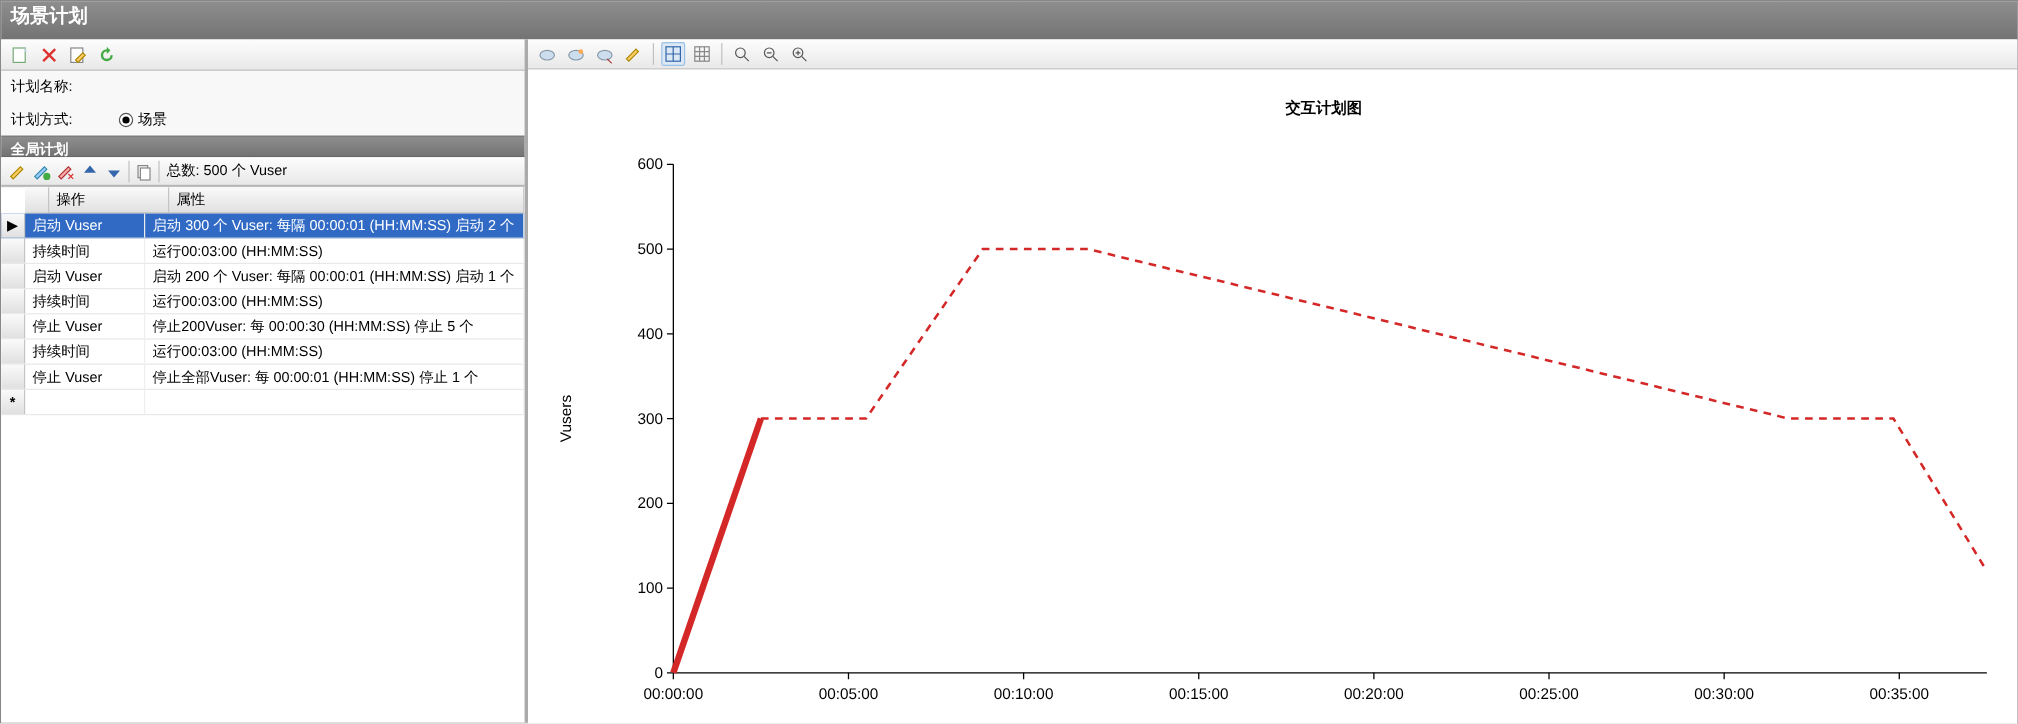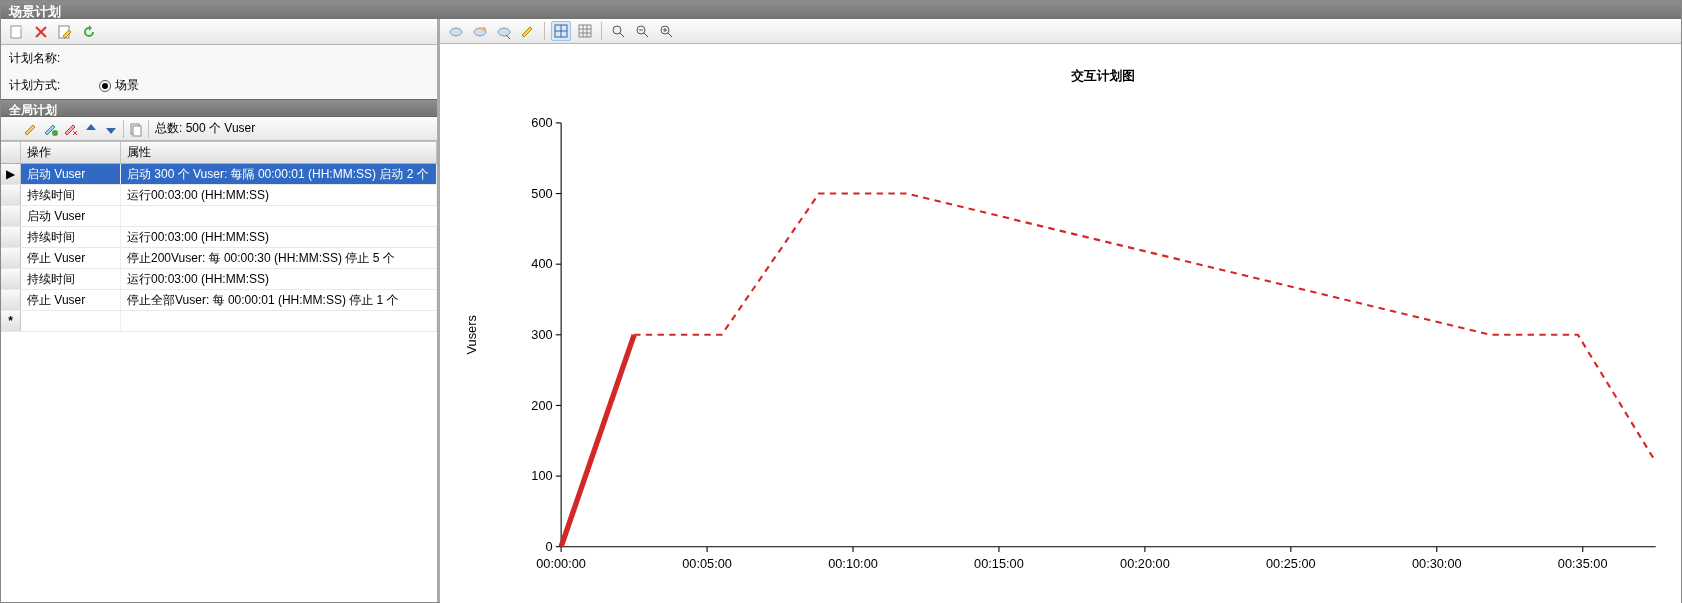--- a/index.html
+++ b/index.html
@@ -1,41 +1,41 @@
 <!DOCTYPE html>
 <html><head>
 <meta charset="utf-8">
 <style>
 * { box-sizing: border-box; margin: 0; padding: 0; }
 body { font-family: "Microsoft YaHei", Tahoma, Arial, sans-serif; font-size: 12px; background: #fff; color: #000; }
 .window { width: 1682px; height: 603px; display: flex; flex-direction: column; border: 1px solid #888; }
-.titlebar { background: linear-gradient(#8e8e8e,#737373); color: #fff; font-weight: bold; padding: 2px 8px; height: 18px; font-size: 13px; }
+.titlebar { background: linear-gradient(#8e8e8e,#737373); color: #fff; font-weight: bold; padding: 2px 8px; height: 32px; font-size: 16px; }
 .main-split { flex: 1; display: flex; min-height: 0; }
 .left-pane { width: 439px; display: flex; flex-direction: column; border-right: 3px solid #aaa; background: #f0f0f0; }
 .right-pane { flex: 1; display: flex; flex-direction: column; background: #fff; }
 
 .toolbar { display: flex; align-items: center; gap: 4px; padding: 2px 6px; background: linear-gradient(#fdfdfd,#e8e8e8); border-bottom: 1px solid #b5b5b5; height: 26px; }
 .tool-btn { width: 20px; height: 20px; display: inline-flex; align-items: center; justify-content: center; border-radius: 2px; cursor: pointer; }
 .tool-sep { width: 1px; height: 18px; background: #c0c0c0; margin: 0 2px; }
 
 .form-rows { background: #f8f8f8; }
 .form-row { display: flex; align-items: center; height: 27px; padding: 0 8px; }
 .form-label { width: 90px; }
 .combo { flex: 1; max-width: 400px; height: 20px; border: 1px solid #7a7a7a; background: #fff; display: flex; align-items: center; justify-content: space-between; padding: 0 4px; cursor: pointer; }
 .combo-arrow { width: 14px; height: 16px; background: linear-gradient(#f2f2f2,#d8d8d8); border-left: 1px solid #999; display:flex;align-items:center;justify-content:center; font-size:9px; }
 .radio-wrap { display: inline-flex; align-items: center; gap: 4px; margin-right: 60px; }
 .radio-dot { width: 12px; height: 12px; border: 1px solid #555; border-radius: 50%; display:inline-flex;align-items:center;justify-content:center; background:#fff;}
 .radio-dot.on::after { content:""; width:6px; height:6px; background:#000; border-radius:50%; }
 
 .section-title { background: linear-gradient(#8e8e8e,#737373); color: #fff; font-weight: bold; padding: 2px 8px; height: 18px; border-top:1px solid #666; border-bottom:1px solid #666;}
-.mini-toolbar { display: flex; align-items: center; gap: 0; padding: 2px 20px; background: linear-gradient(#fdfdfd,#e8e8e8); border-bottom: 1px solid #b5b5b5; height: 24px; }
+.mini-toolbar { display: flex; align-items: center; gap: 0; padding: 2px 4px; background: linear-gradient(#fdfdfd,#e8e8e8); border-bottom: 1px solid #b5b5b5; height: 24px; }
 .mini-toolbar .total { margin-left: 4px; }
 
 .grid { flex:1; background:#fff; border-top:1px solid #c0c0c0; overflow:auto;}
-.grid-header { display:flex; height:22px; background:linear-gradient(#fafafa,#e0e0e0); border-bottom:1px solid #b0b0b0; font-weight:normal;}
+.grid-header { display:flex; height:22px; background:linear-gradient(#fafafa,#e0e0e0); border-bottom:1px solid #b0b0b0; font-weight:normal;margin-left:20px;}
 .grid-header .hcell { border-right:1px solid #c4c4c4; display:flex; align-items:center; padding:0 6px;}
 .grid-row { display:flex; height:21px; border-bottom:1px solid #e8e8e8; }
 .grid-row.selected { background:#316ac5; color:#fff; }
 .cell { display:flex; align-items:center; padding:0 6px; border-right:1px solid #eee; overflow:hidden; white-space:nowrap;}
 .row-marker { width:20px; flex:none; background:linear-gradient(#fafafa,#e0e0e0); border-right:1px solid #c4c4c4; display:flex;align-items:center;justify-content:center; color:#000;}
 .row-marker.sel { color:#000;}
 .col-op { width:100px; flex:none;}
 .col-attr { flex:1;}
 .grid-row.new .row-marker { font-weight:bold; }
 
@@ -146,20 +146,21 @@
               <div class="cell col-attr">启动 300 个 Vuser: 每隔 00:00:01 (HH:MM:SS) 启动 2 个</div>
             </div>
             <div class="grid-row">
               <div class="row-marker"></div>
               <div class="cell col-op">持续时间</div>
               <div class="cell col-attr">运行00:03:00 (HH:MM:SS)</div>
             </div>
             <div class="grid-row">
               <div class="row-marker"></div>
               <div class="cell col-op">启动 Vuser</div>
+              <div class="cell col-attr">启动 200 个 Vuser: 每隔 00:00:01 (HH:MM:SS) 启动 1 个</div>
             </div>
             <div class="grid-row">
               <div class="row-marker"></div>
               <div class="cell col-op">持续时间</div>
               <div class="cell col-attr">运行00:03:00 (HH:MM:SS)</div>
             </div>
             <div class="grid-row">
               <div class="row-marker"></div>
               <div class="cell col-op">停止 Vuser</div>
               <div class="cell col-attr">停止200Vuser: 每 00:00:30 (HH:MM:SS) 停止 5 个</div>

